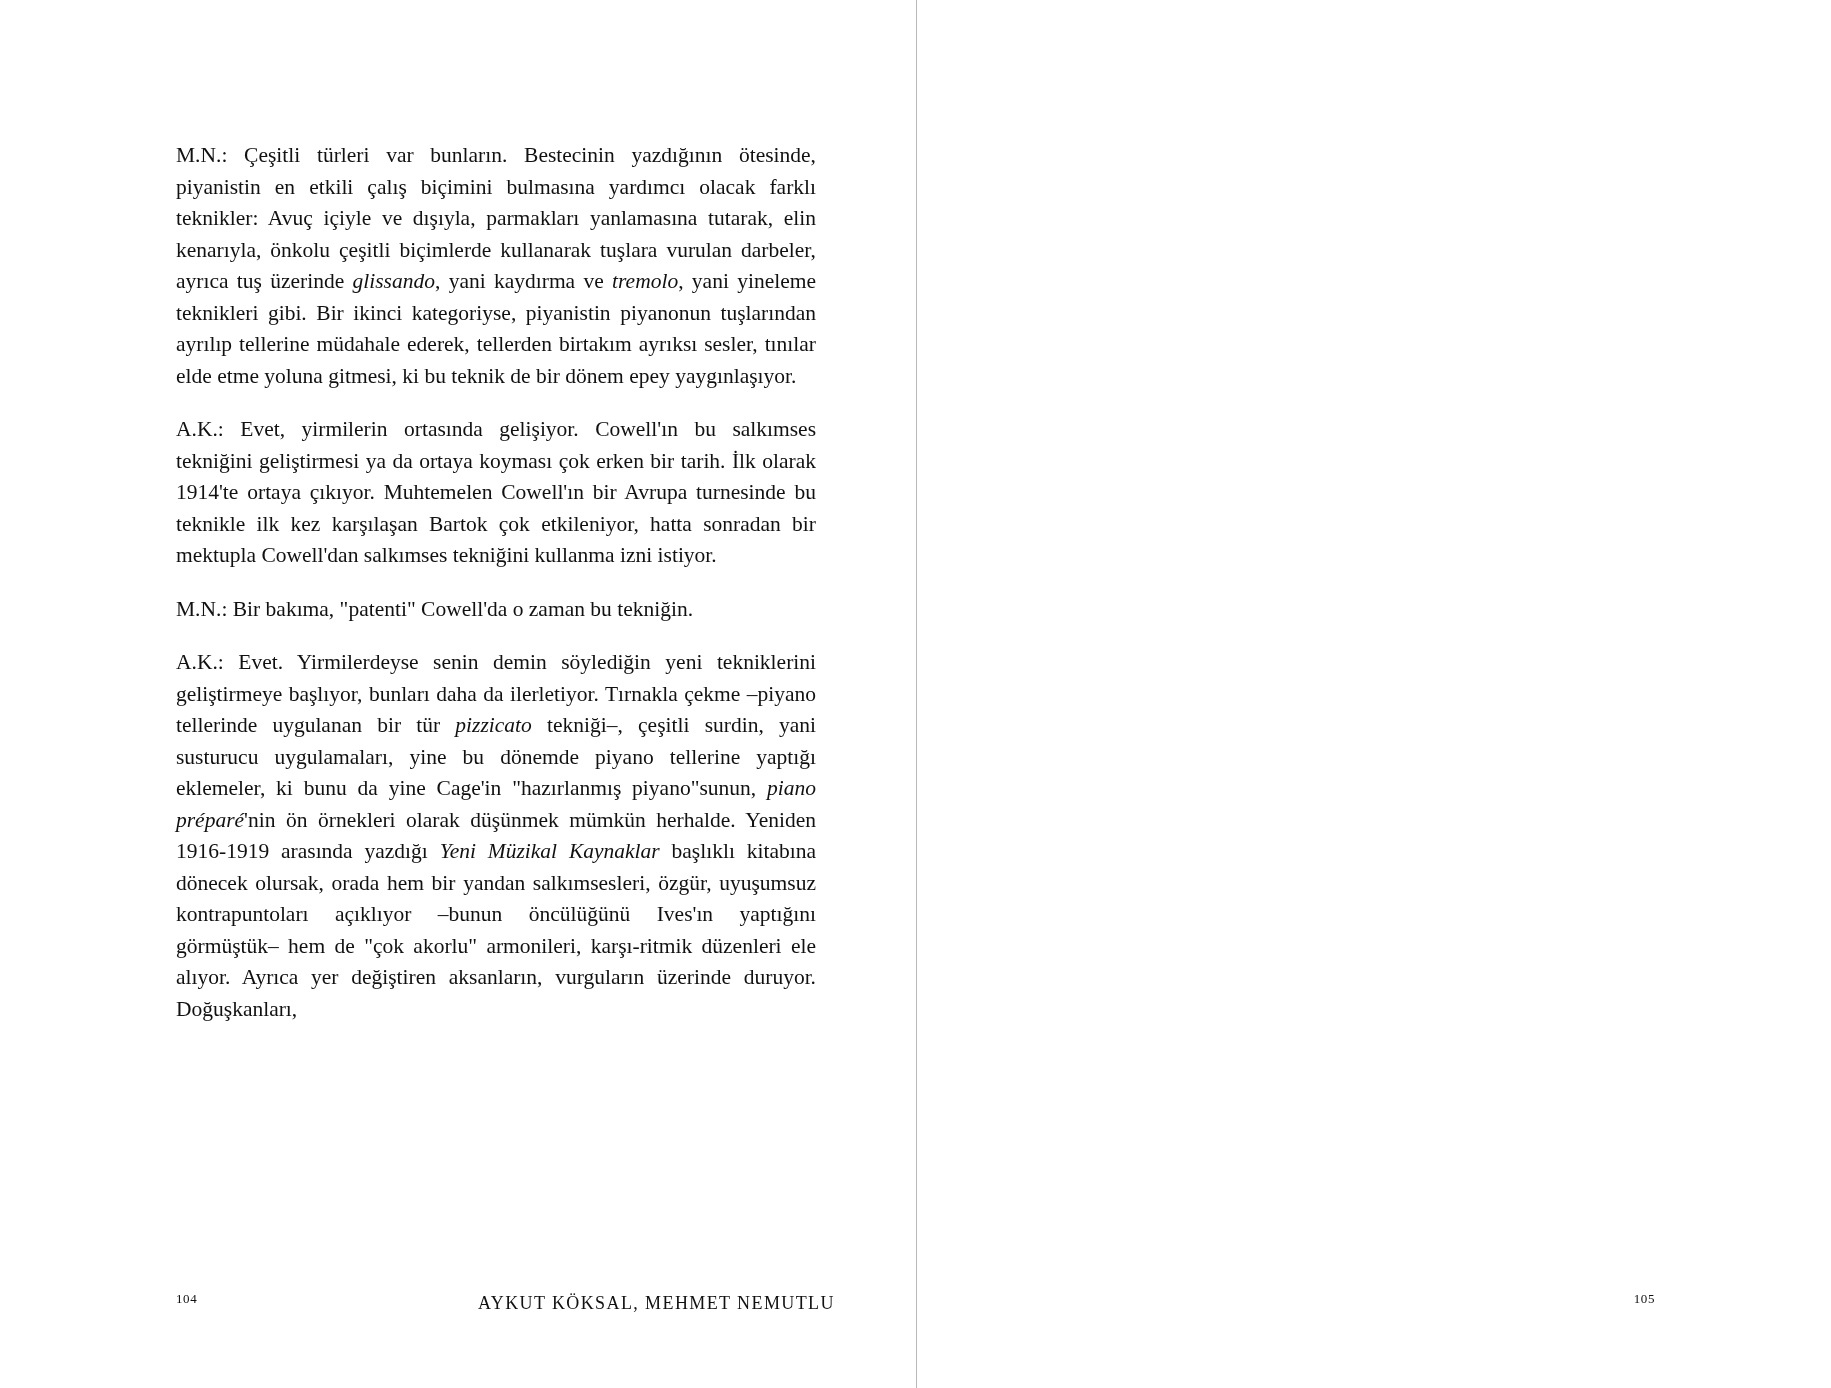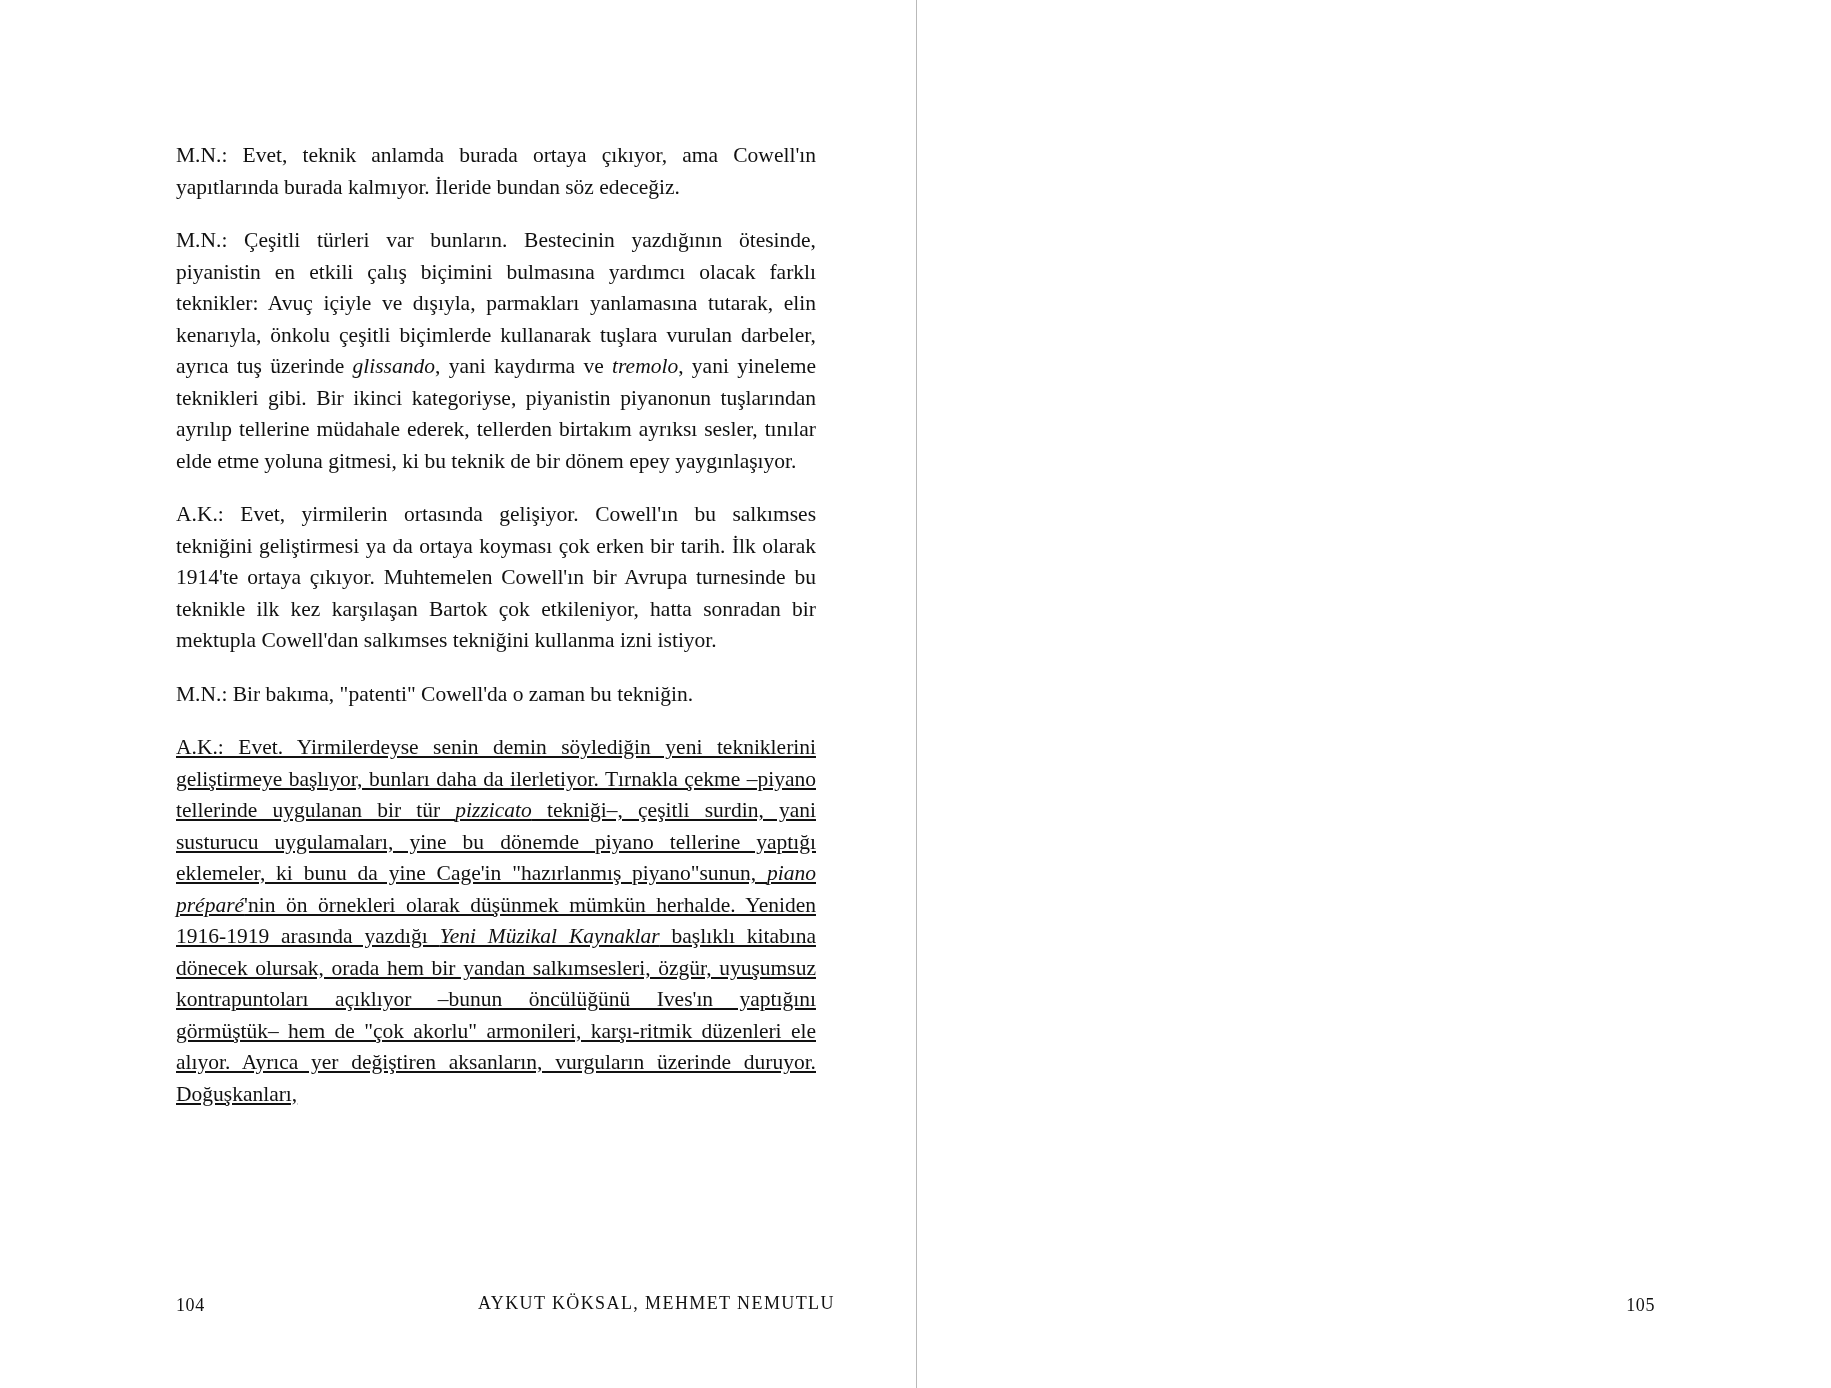--- a/index.html
+++ b/index.html
@@ -46,29 +46,29 @@
   }
 
   p.body {
     margin: 0 0 22px 0;
     font-size: 21.5px;
     line-height: 31.5px;
     text-align: justify;
     text-justify: inter-word;
     hyphens: manual;
   }
-  p.body:last-child { margin-bottom: 16px; text-decoration: underline; }
+  p.body:last-child { margin-bottom: 16px; }
 
   em.it { font-style: italic; }
 
   
   .folio-left, .folio-right {
     position: absolute;
-    bottom: 72px;
-    font-size: 18px;
+    bottom: 81px;
+    font-size: 13px;
     letter-spacing: 0.6px;
   }
   .folio-left  { left: 176px; }
   .folio-right { right: 176px; }
 
   .runhead {
     position: absolute;
     bottom: 74px;
     font-size: 18px;
     letter-spacing: 1.4px;
@@ -77,21 +77,20 @@
   .runhead-left  { left: 478px; text-align: center; }
 </style>
 </head>
 <body>
 
 <div class="spread">
 
   <div class="page page-left">
 
     <div class="text-col-left">
-      <p class="body">M.N.: Evet, teknik anlamda burada ortaya çıkıyor, ama Cowell'ın yapıtlarında burada kalmıyor. İleride bundan söz edeceğiz.</p>
 
       <p class="body">M.N.: Çeşitli türleri var bunların. Bestecinin yazdığının ötesinde, piyanistin en etkili çalış biçimini bulmasına yardımcı olacak farklı teknikler: Avuç içiyle ve dışıyla, parmakları yanlamasına tutarak, elin kenarıyla, önkolu çeşitli biçimlerde kullanarak tuşlara vurulan darbeler, ayrıca tuş üzerinde <em class="it">glissando</em>, yani kaydırma ve <em class="it">tremolo</em>, yani yineleme teknikleri gibi. Bir ikinci kategoriyse, piyanistin piyanonun tuşlarından ayrılıp tellerine müdahale ederek, tellerden birtakım ayrıksı sesler, tınılar elde etme yoluna gitmesi, ki bu teknik de bir dönem epey yaygınlaşıyor.</p>
 
       <p class="body">A.K.: Evet, yirmilerin ortasında gelişiyor. Cowell'ın bu salkımses tekniğini geliştirmesi ya da ortaya koyması çok erken bir tarih. İlk olarak 1914'te ortaya çıkıyor. Muhtemelen Cowell'ın bir Avrupa turnesinde bu teknikle ilk kez karşılaşan Bartok çok etkileniyor, hatta sonradan bir mektupla Cowell'dan salkımses tekniğini kullanma izni istiyor.</p>
       <p class="body">M.N.: Bir bakıma, "patenti" Cowell'da o zaman bu tekniğin.</p>
 
       <p class="body">A.K.: Evet. Yirmilerdeyse senin demin söylediğin yeni tekniklerini geliştirmeye başlıyor, bunları daha da ilerletiyor. Tırnakla çekme –piyano tellerinde uygulanan bir tür <em class="it">pizzicato</em> tekniği–, çeşitli surdin, yani susturucu uygulamaları, yine bu dönemde piyano tellerine yaptığı eklemeler, ki bunu da yine Cage'in "hazırlanmış piyano"sunun, <em class="it">piano préparé</em>'nin ön örnekleri olarak düşünmek mümkün herhalde. Yeniden 1916-1919 arasında yazdığı <em class="it">Yeni Müzikal Kaynaklar</em> başlıklı kitabına dönecek olursak, orada hem bir yandan salkımsesleri, özgür, uyuşumsuz kontrapuntoları açıklıyor –bunun öncülüğünü Ives'ın yaptığını görmüştük– hem de "çok akorlu" armonileri, karşı-ritmik düzenleri ele alıyor. Ayrıca yer değiştiren aksanların, vurguların üzerinde duruyor. Doğuşkanları,</p>
     </div>
 
     <div class="folio-left">104</div>

